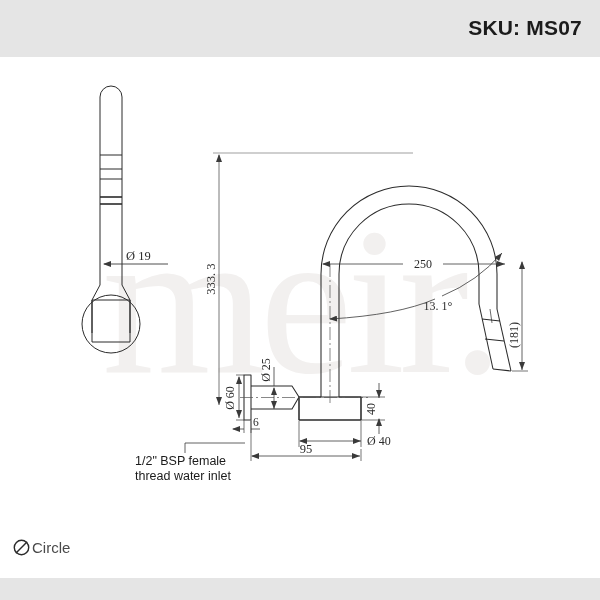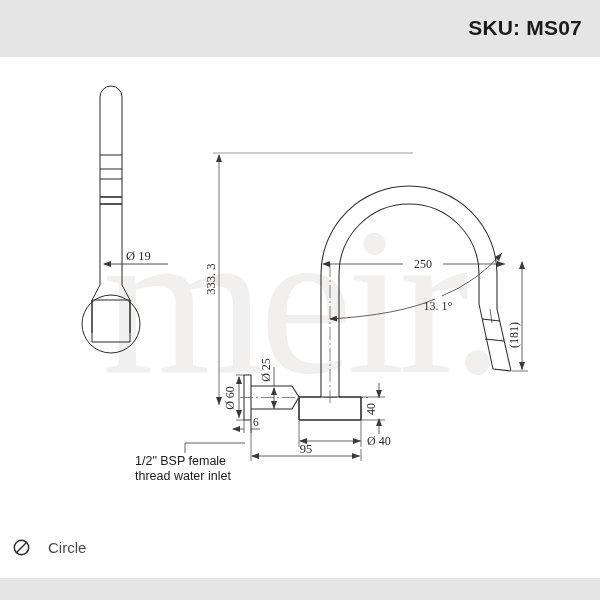--- a/index.html
+++ b/index.html
@@ -43,21 +43,21 @@
     letter-spacing: 0.2px;
     white-space: nowrap;
   }
   
   .finish-row {
     position: absolute;
     left: 12px;
     top: 538px;
     display: flex;
     align-items: center;
-    gap: 17px;
+    gap: 1px;
     text-align: center;
   }
   .finish-icon {
     width: 19px;
     height: 19px;
     display: block;
   }
   .finish-label {
     font-size: 15px;
     color: #4a4a4a;

